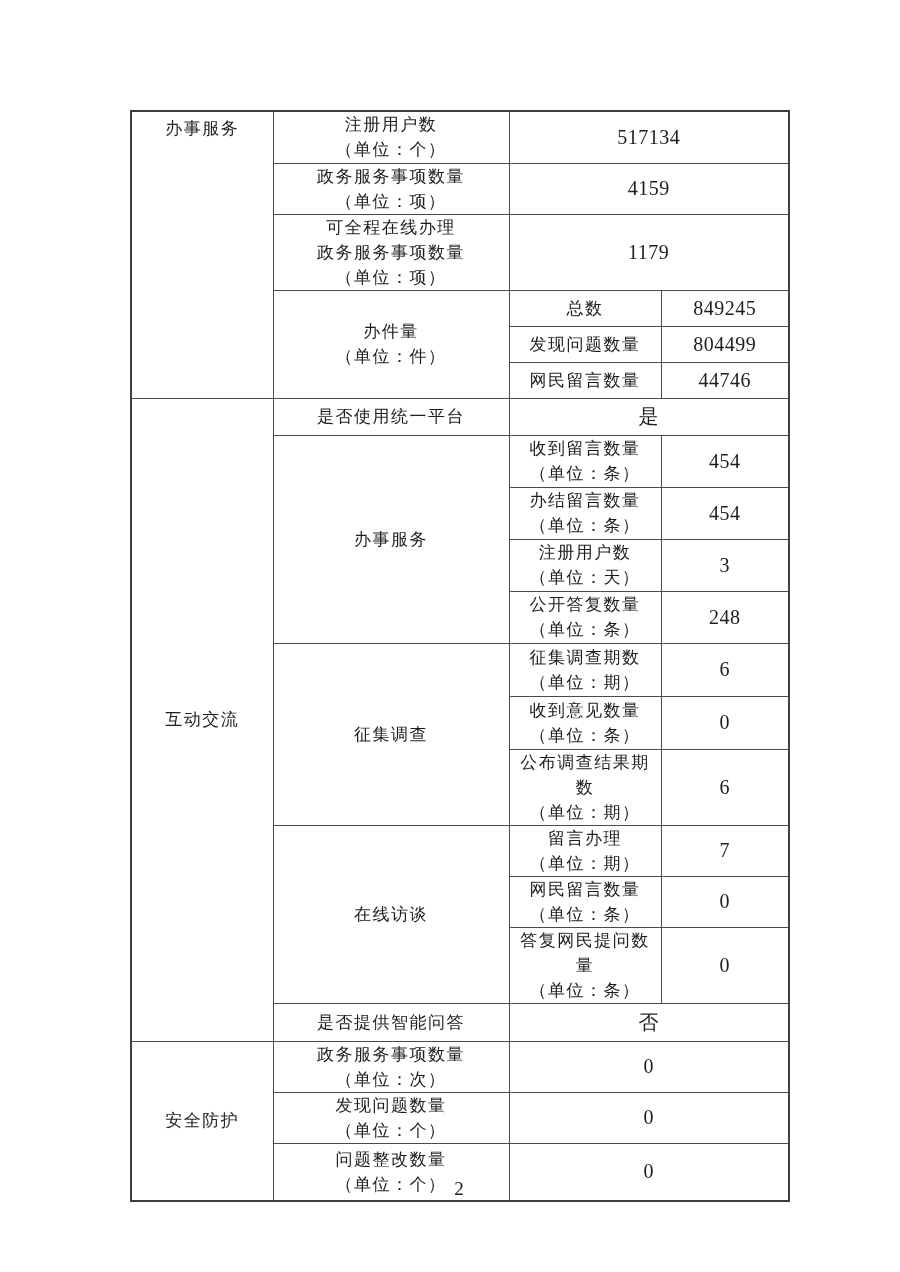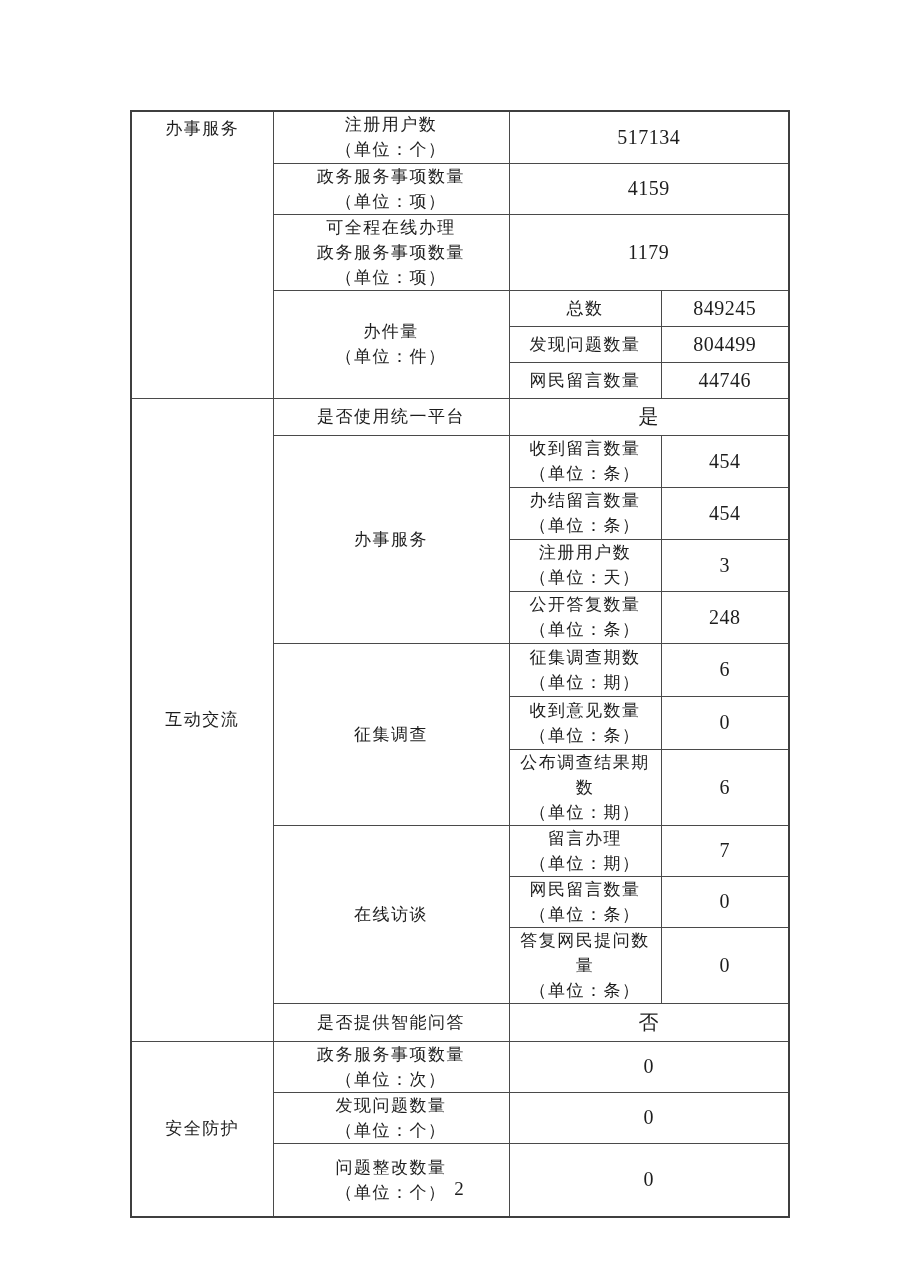--- a/index.html
+++ b/index.html
@@ -19,21 +19,21 @@
     border:1px solid #4a4a4a;
     text-align:center; vertical-align:middle;
     font-size:17px; line-height:25px; letter-spacing:1.5px;
     white-space:pre-line; padding:0 2px;
     overflow:hidden;
   }
   td.val { font-size:20px; letter-spacing:0.5px; white-space:nowrap; }
   td.cat-top { vertical-align:top; padding-top:4px; }
   tr.h36{height:36px} tr.h37{height:37px} tr.h38{height:38px}
   tr.h50{height:50px} tr.h51{height:51px} tr.h52{height:52px}
-  tr.h53{height:53px} tr.h58{height:74px} tr.h75{height:75px}
+  tr.h53{height:53px} tr.h58{height:58px} tr.h75{height:75px}
   .pageno {
     position:absolute; left:130px; top:1178px; width:658px;
     text-align:center; font-size:19px; letter-spacing:0;
   }
 </style>
 </head>
 <body>
 
 <div class="sheet">
 

